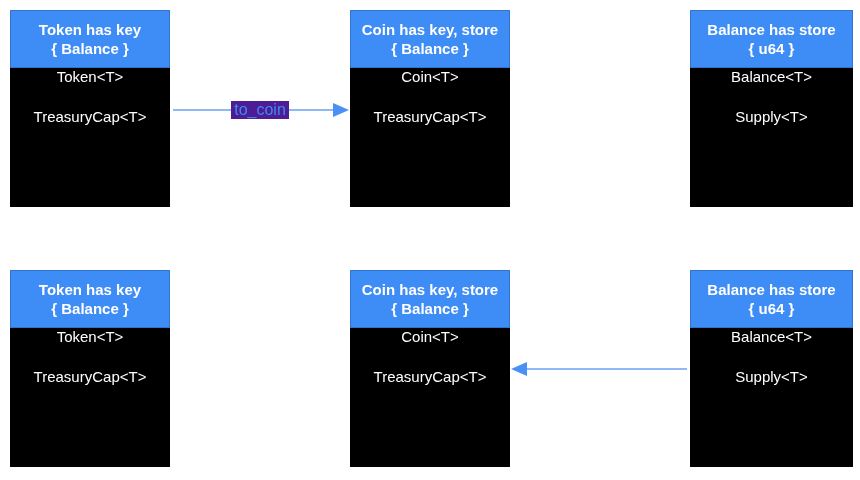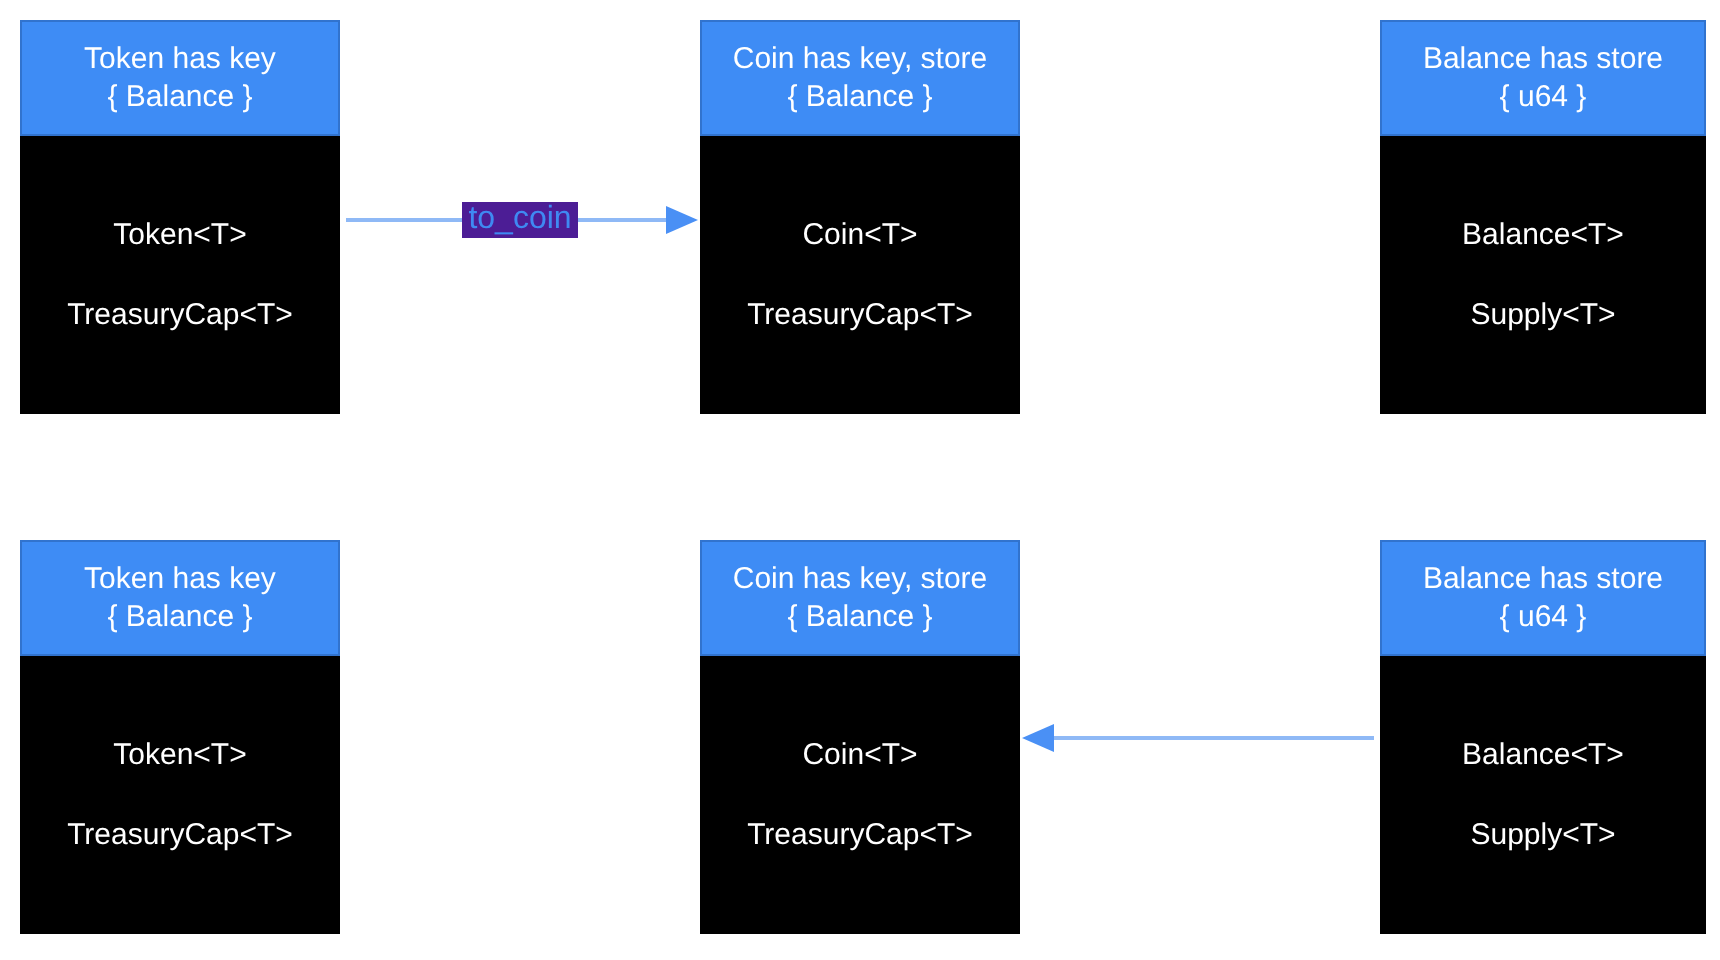--- a/index.html
+++ b/index.html
@@ -9,37 +9,36 @@
     height: 480px;
     background: #ffffff;
     font-family: "Liberation Sans", sans-serif;
     overflow: hidden;
   }
   .box { position: absolute; width: 160px; height: 197px; }
   .box-header {
     height: 58px;
     background: var(--header-bg, #3e8cf5);
     color: var(--header-text, #ffffff);
-    font-weight: normal;
+    font-weight: bold;
     font-size: 15px;
     line-height: 19px;
     display: flex;
     flex-direction: column;
     justify-content: center;
     text-align: center;
     box-shadow: inset 0 0 0 1px rgba(10,40,90,0.25);
   }
   .box-body {
     height: 139px;
     background: var(--body-bg, #000000);
     color: var(--body-text, #ffffff);
     font-size: 15px;
     display: flex;
     flex-direction: column;
-    justify-content: center;
     align-items: center;
     gap: 23px;
   }
   .arrow {
     position: absolute;
     width: 180px;
     height: 28px;
     display: flex;
     align-items: center;
     justify-content: center;

